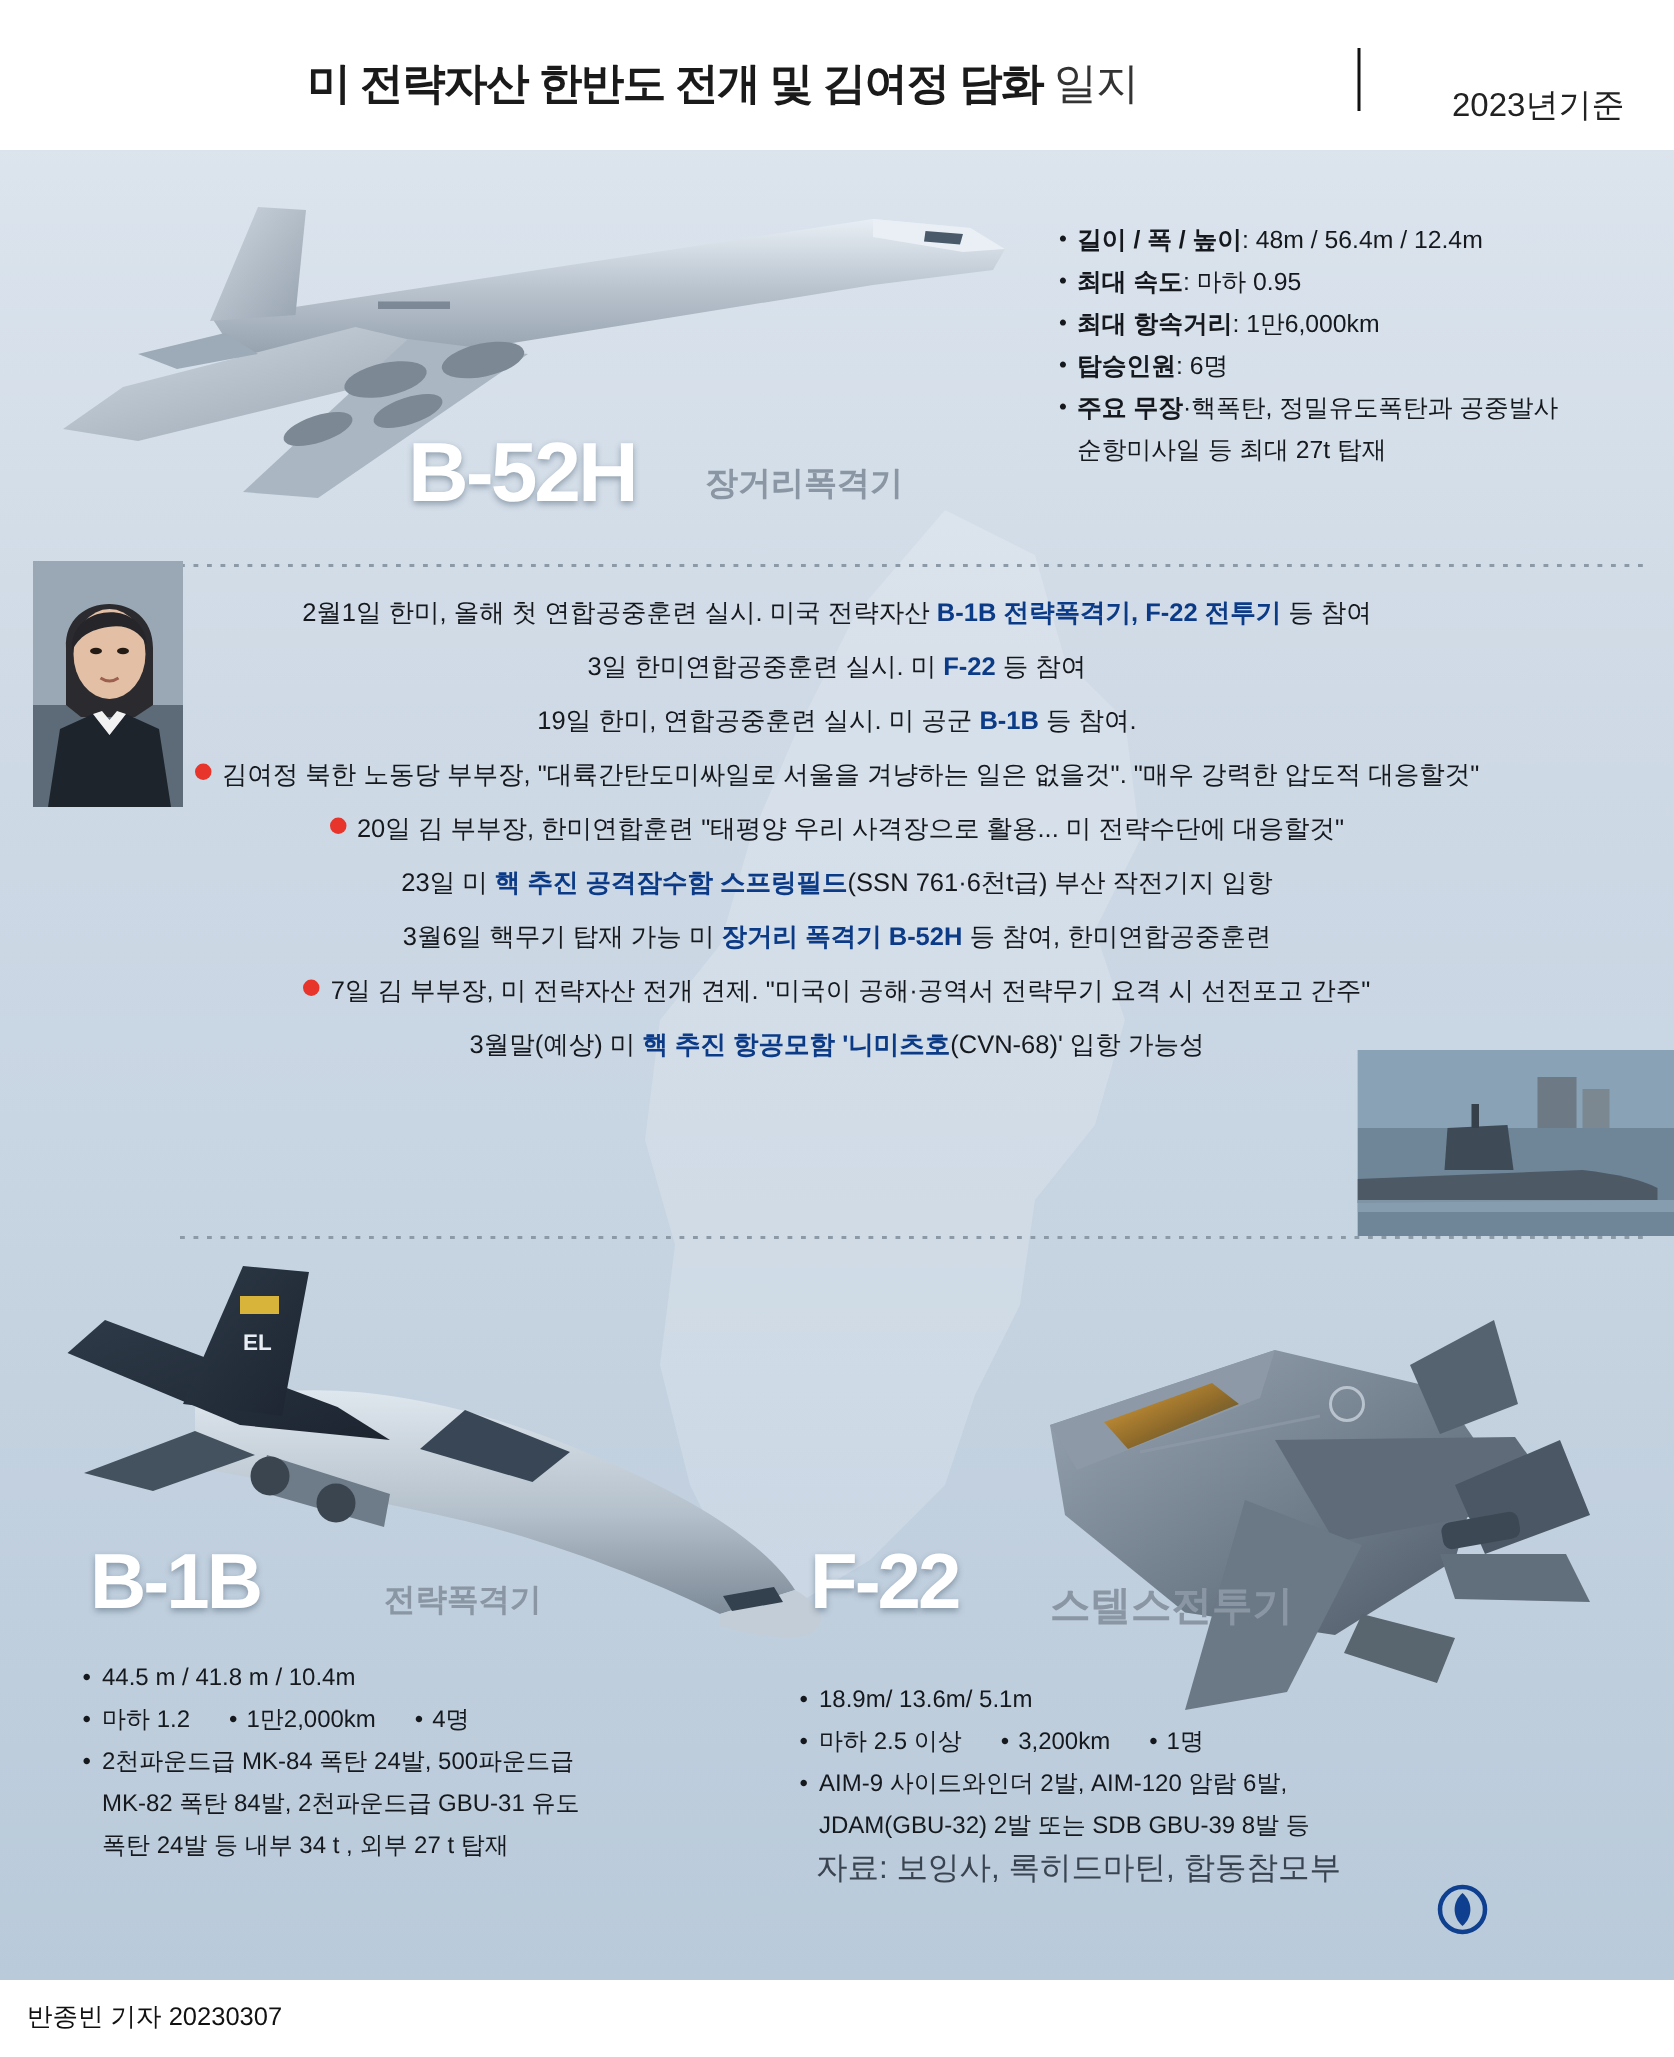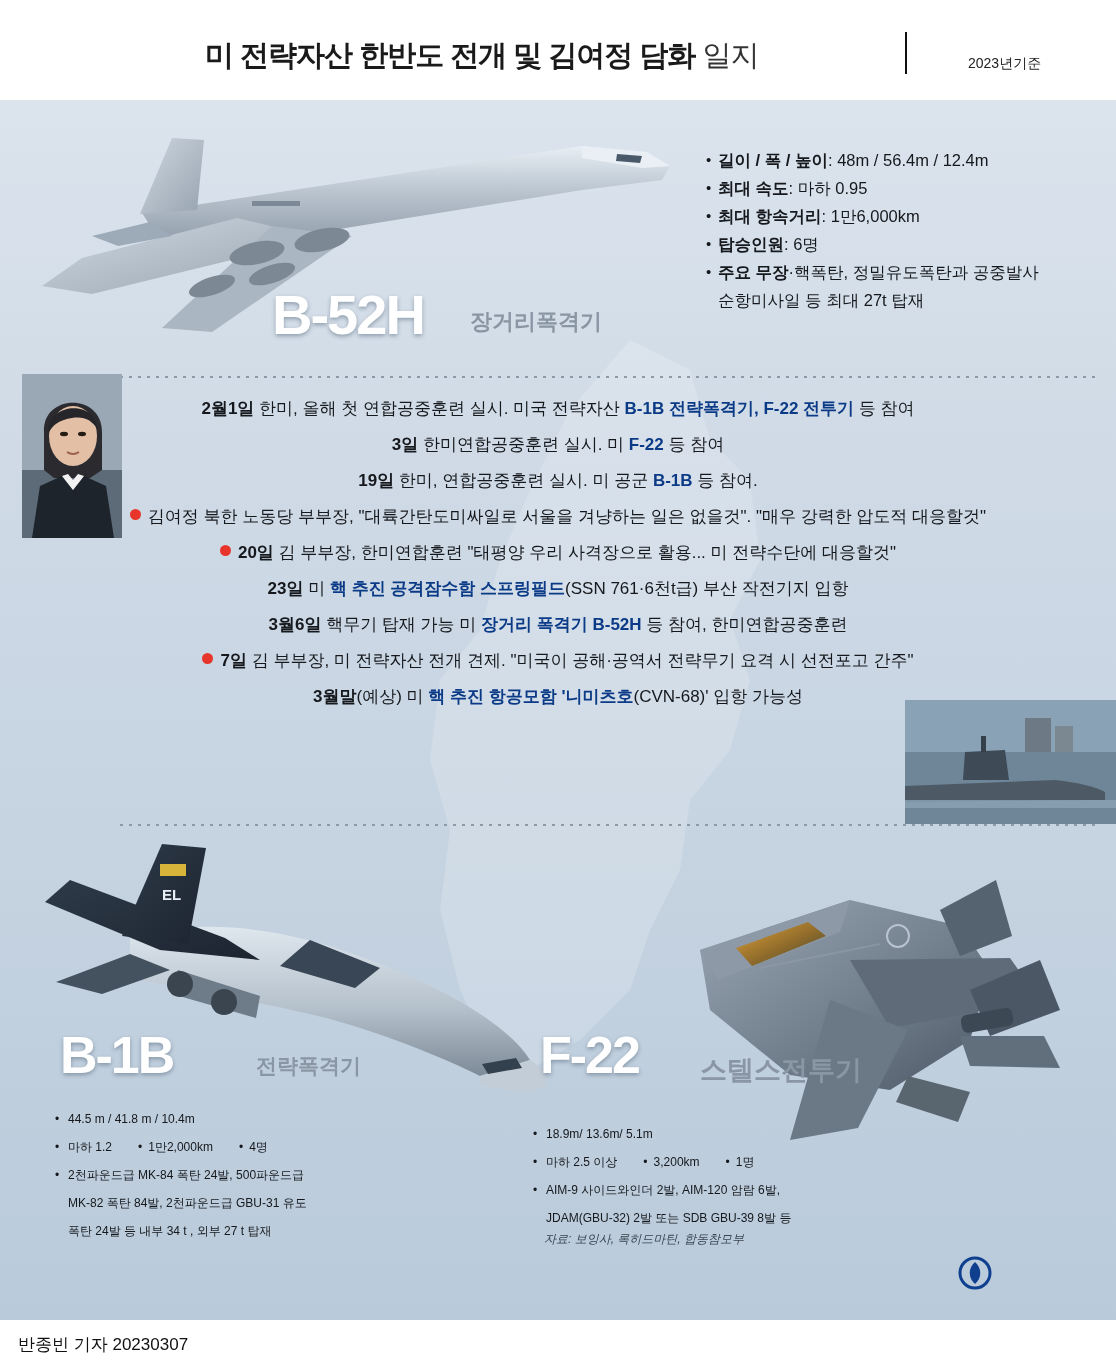--- a/index.html
+++ b/index.html
@@ -34,21 +34,21 @@
   }
   .title {
     position:absolute; left:205px; top:36px;
     font-size:29px; font-weight:bold; letter-spacing:-1px; white-space:nowrap;
   }
   .title .light { font-weight:normal; color:#333; }
   .title-rule {
     position:absolute; left:905px; top:32px; width:2px; height:42px; background:#111;
   }
   .year {
-    position:absolute; left:968px; top:55px; font-size:14px; color:#222;
+    position:absolute; left:968px; top:55px; font-size:22px; color:#222;
   }
 
   
   .b52-img { position:absolute; left:22px; top:118px; width:660px; height:230px; }
   .b52-name {
     position:absolute; left:272px; top:282px;
     font-size:56px; font-weight:bold; color:#ffffff; letter-spacing:-2px;
     text-shadow:0 2px 4px rgba(60,80,100,.45);
   }
   .b52-sub {
@@ -97,21 +97,21 @@
   .tl-row {
     position:relative;
     text-align:center;
     font-size:17px;
     line-height:22px;
     color:#15181c;
     margin-bottom:14px;
     padding:0 30px;
     white-space:nowrap;
   }
-  .tl-row .date { font-weight:bold; }
+  .tl-row .date { font-weight:normal; }
   .tl-row .hl { font-weight:bold; color:#0b3a86; }
   .tl-row .red-dot {
     display:inline-block; width:11px; height:11px; border-radius:50%;
     background:#e8352b; margin-right:7px; vertical-align:2px;
   }
 
   
   .b1b-img { position:absolute; left:10px; top:818px; width:640px; height:300px; }
   .f22-img { position:absolute; left:640px; top:840px; width:470px; height:330px; }
 
@@ -121,33 +121,33 @@
     text-shadow:0 2px 4px rgba(60,80,100,.45);
   }
   .b1b-sub { position:absolute; left:256px; top:1052px; font-size:21px; font-weight:bold; color:#8a96a3; }
   .f22-name {
     position:absolute; left:540px; top:1025px;
     font-size:52px; font-weight:bold; color:#ffffff; letter-spacing:-2px;
     text-shadow:0 2px 4px rgba(60,80,100,.45);
   }
   .f22-sub { position:absolute; left:700px; top:1052px; font-size:27px; font-weight:bold; color:#8a96a3; }
 
-  .spec-list { position:absolute; font-size:12px; line-height:28px; color:#15181c; }
+  .spec-list { position:absolute; font-size:16px; line-height:28px; color:#15181c; }
   .spec-list ul { margin:0; padding:0; }
   .spec-list li { list-style:none; position:relative; padding-left:13px; }
   .spec-list li::before { content:"•"; position:absolute; left:0; top:0; }
   .spec-list .cont { display:block; padding-left:13px; }
   .b1b-specs { left:55px; top:1105px; width:500px; }
   .f22-specs { left:533px; top:1120px; width:520px; }
 
   .spec-inline span { margin-right:26px; }
 
   .source {
     position:absolute; left:544px; top:1231px;
-    font-size:12px; color:#3a4450;font-style:italic;
+    font-size:21px; color:#3a4450;
   }
   
   .logo { position:absolute; left:958px; top:1256px; width:140px; height:34px; }
   .logo-text {
     position:absolute; left:996px; top:1334px;
     font-size:23px; font-weight:bold; color:#0f3f8f; letter-spacing:-1px;
   }
 
   
   .footer {

